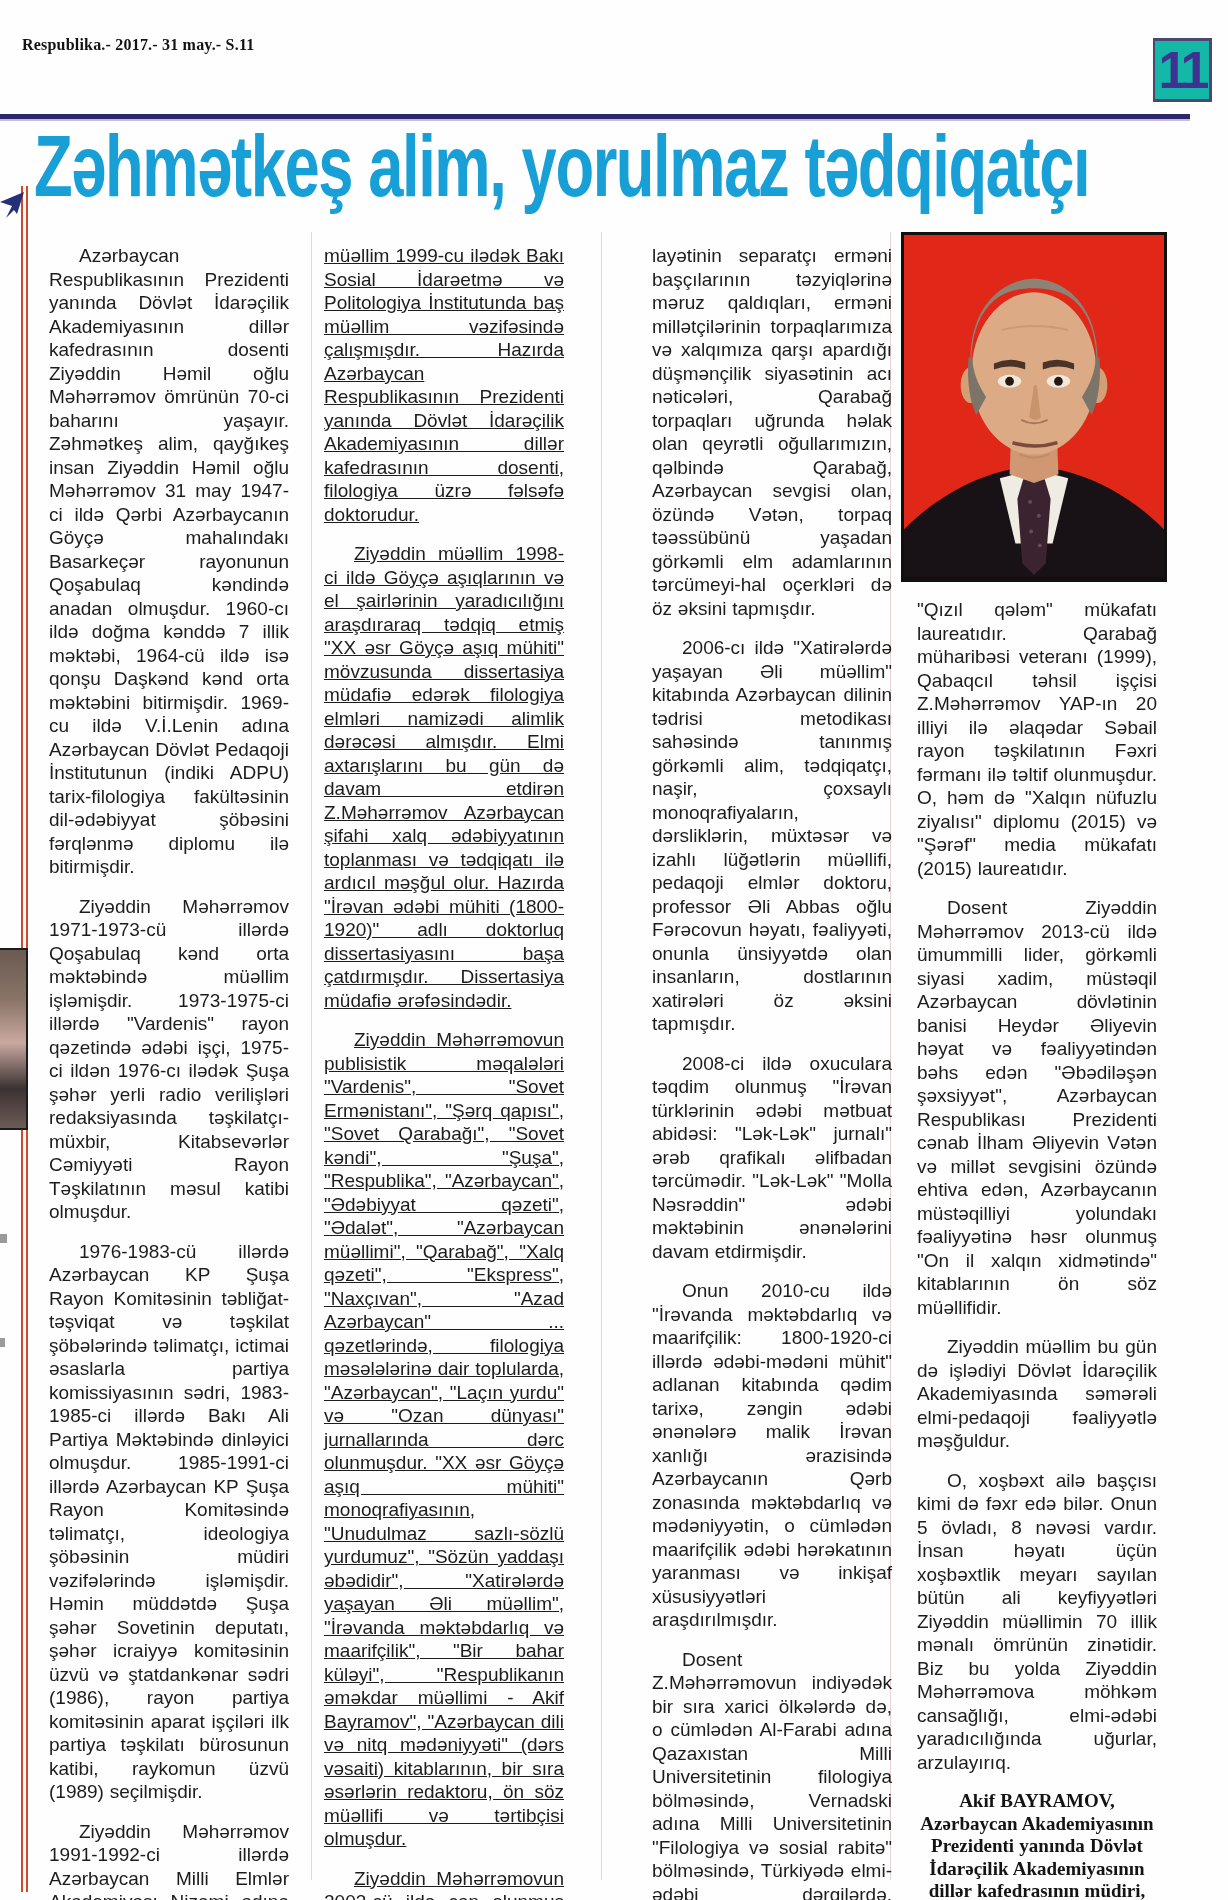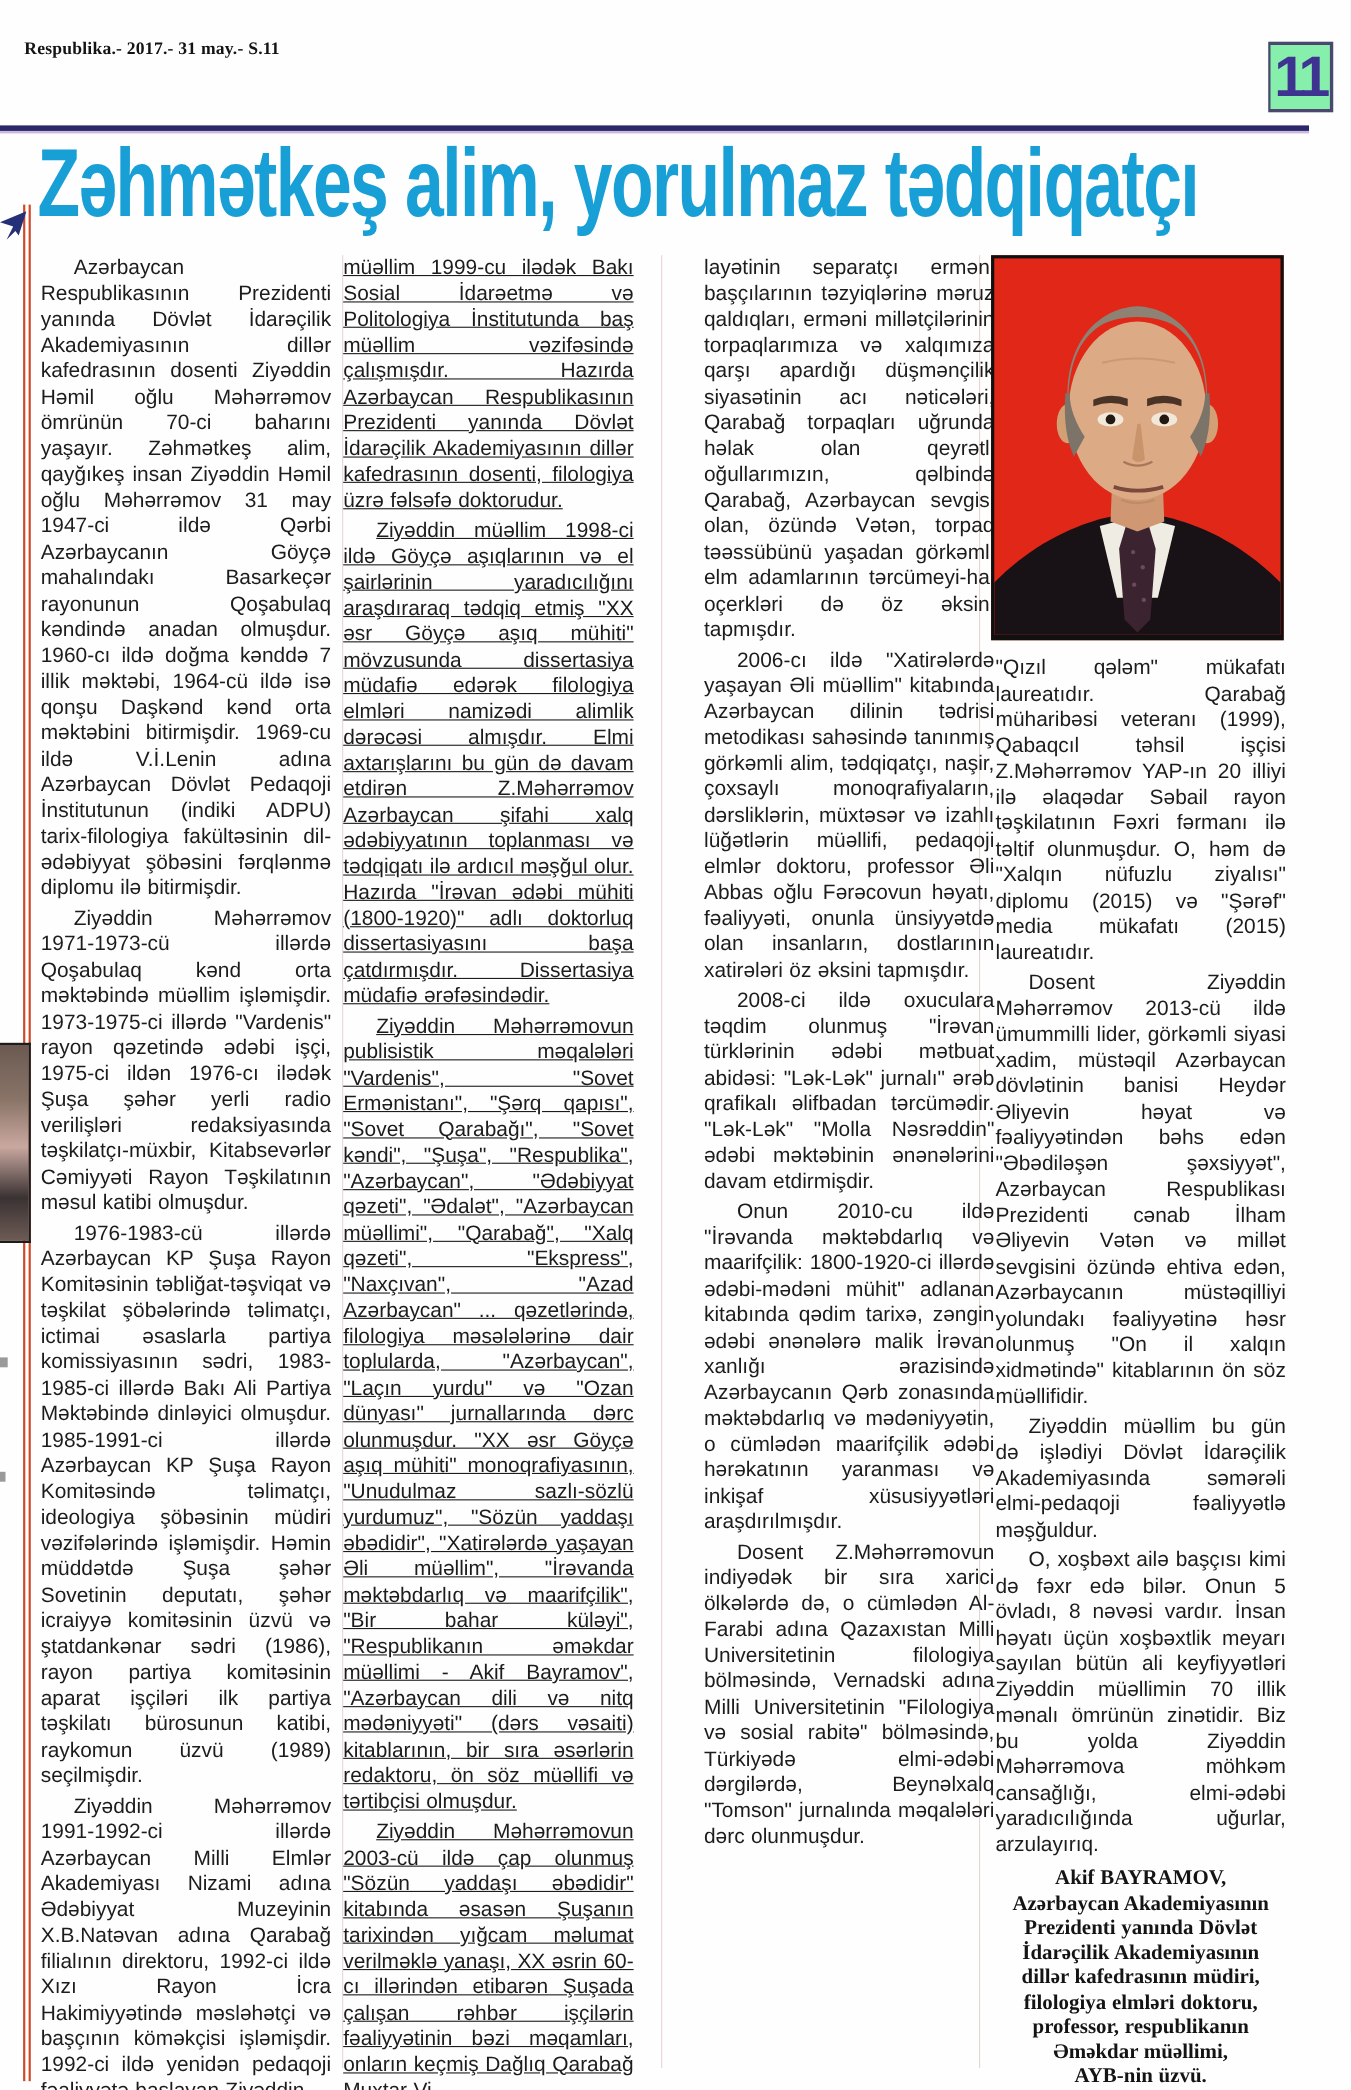--- a/index.html
+++ b/index.html
@@ -11,39 +11,39 @@
   .header-date {
     position:absolute; left:22px; top:36px;
     font-family:"Liberation Serif", serif; font-weight:bold;
     font-size:16px; color:#131313; letter-spacing:0.2px;
   }
   .page-number {
     position:absolute; right:16px; top:38px; width:54px; height:58px;
     border:3px solid #4c4670; border-left-width:2px;
     display:flex; align-items:center; justify-content:center;
     font-weight:bold; font-size:52px; letter-spacing:-4px;
-    color:#3e3390; background:#86efac;
+    color:#3e3390; background:#14b8a6;
   }
   .rule {
     position:absolute; left:0; top:114px; width:1190px; height:5px;
     background:#2c2768; border-bottom:2px solid #cbb9df;
   }
   .headline {
     position:absolute; left:34px; top:118px; white-space:nowrap;
     font-weight:bold; font-size:88px; line-height:96px;
     color:#189fd6; letter-spacing:-2px;
     transform:scaleX(0.72); transform-origin:left top;
   }
   .col {
     position:absolute; top:228px; width:272px;
     font-size:19px; line-height:23.5px; text-align:justify;
     color:#1c1c1c; word-spacing:0.5px;
   }
   .col1{left:33px;} .col2{left:308px;text-decoration:underline;} .col3{left:636px;} .col4{left:901px;}
-  .para {margin:4px;}
+  .para {margin:16px;}
   .para.indent {text-indent:30px;}
   .col-sep {
     position:absolute; top:232px; height:1648px; width:1px;
     background:rgba(214,160,160,0.45);
   }
   .sep1{left:311px;} .sep2{left:601px;} .sep3{left:890px;}
   .photo {
     width:260px; height:342px; border:3px solid #101010;
     border-bottom-width:5px; margin:4px 0 14px 0; display:block;
     background:#e02718;

